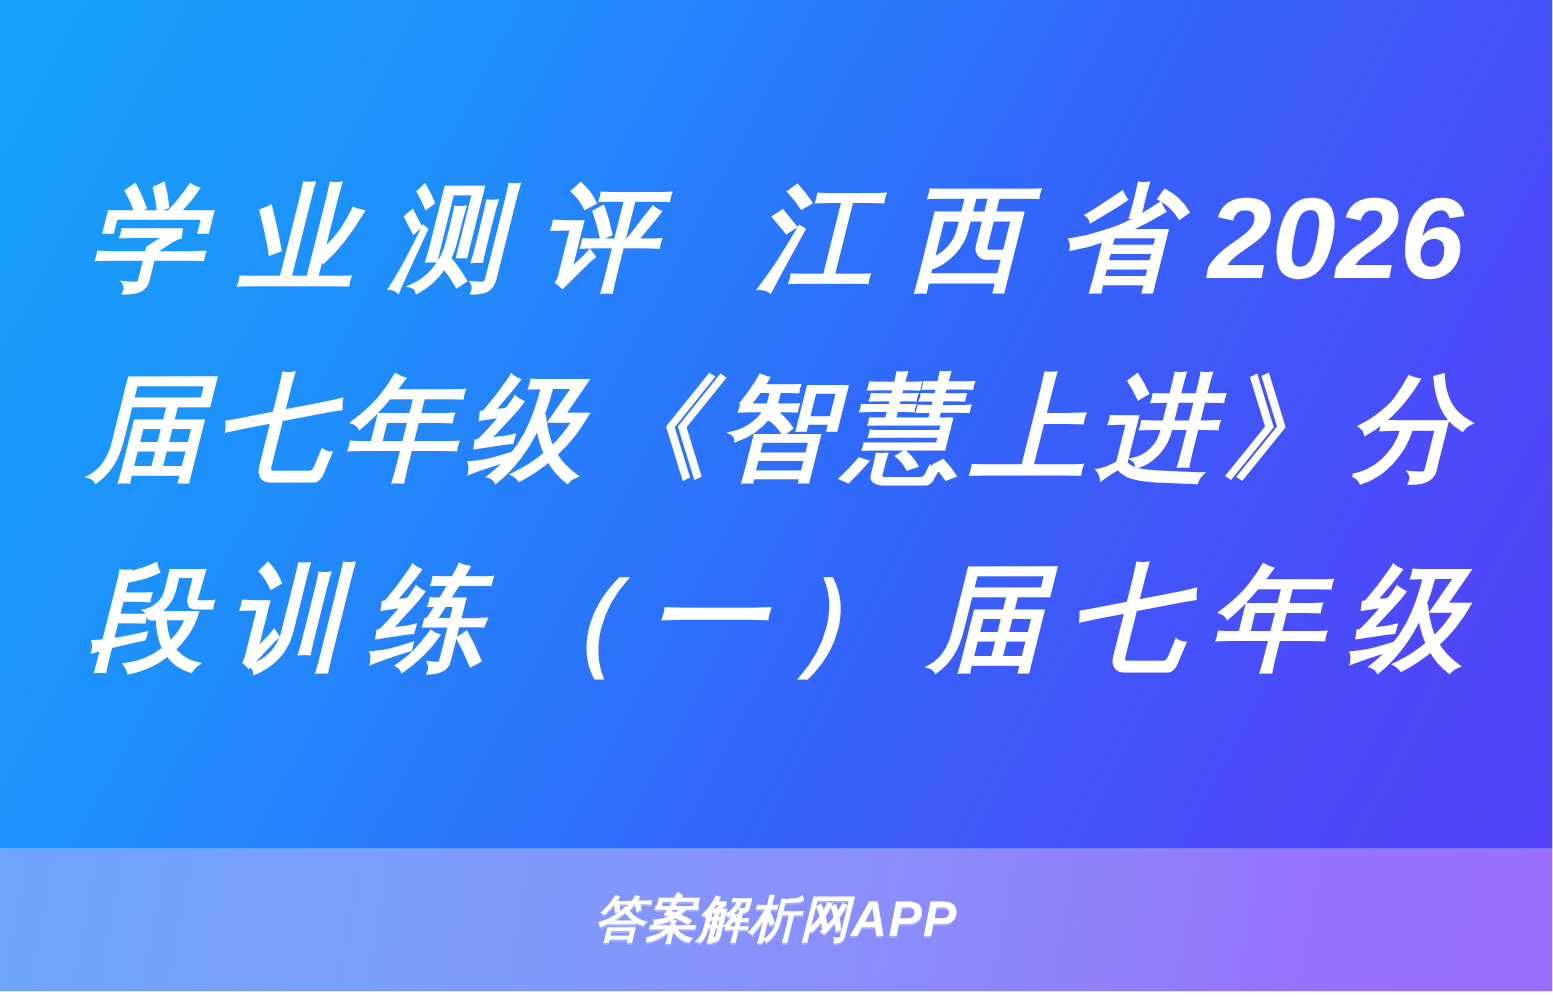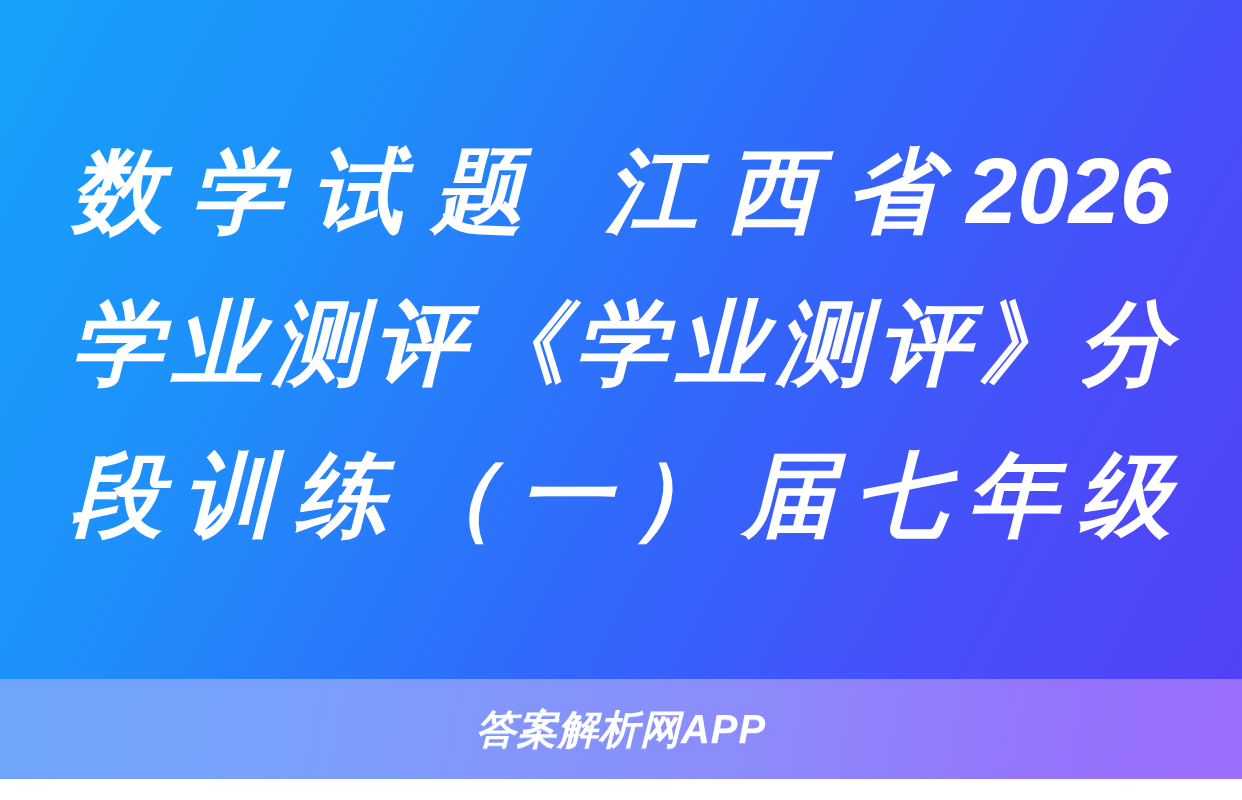--- a/index.html
+++ b/index.html
@@ -32,21 +32,21 @@
     align-items: center;
     justify-content: center;
   }
 
   
   .footer-band {
     position: absolute;
     left: 0;
     top: 679px;
     width: 1242px;
-    height: 100px;
+    height: 114px;
     background: linear-gradient(100deg, #6fa5fb 0%, #79a0fc 22%, #8b8dfb 58%, #9573fb 85%, #9a6ffb 100%);
     display: flex;
     align-items: center;
     justify-content: center;
   }
 
   
   .headline {
     width: 1100px;
     text-align: justify;
@@ -84,22 +84,22 @@
     text-shadow: 0 1px 0 rgba(255,255,255,0.25);
   }
 </style>
 </head>
 <body>
 
 <div id="card">
 
   <div class="hero">
     <div class="headline">
-      <div class="ln"><span>数学试题  江西省2026</span></div>
-      <div class="ln"><span>学业测评《学业测评》分</span></div>
+      <div class="ln"><span>学业测评  江西省2026</span></div>
+      <div class="ln"><span>届七年级《智慧上进》分</span></div>
       <div class="ln"><span>段训练（一）届七年级</span></div>
     </div>
   </div>
 
   <div class="footer-band">
     <div class="watermark">答案解析网APP</div>
   </div>
 
 </div>
 

